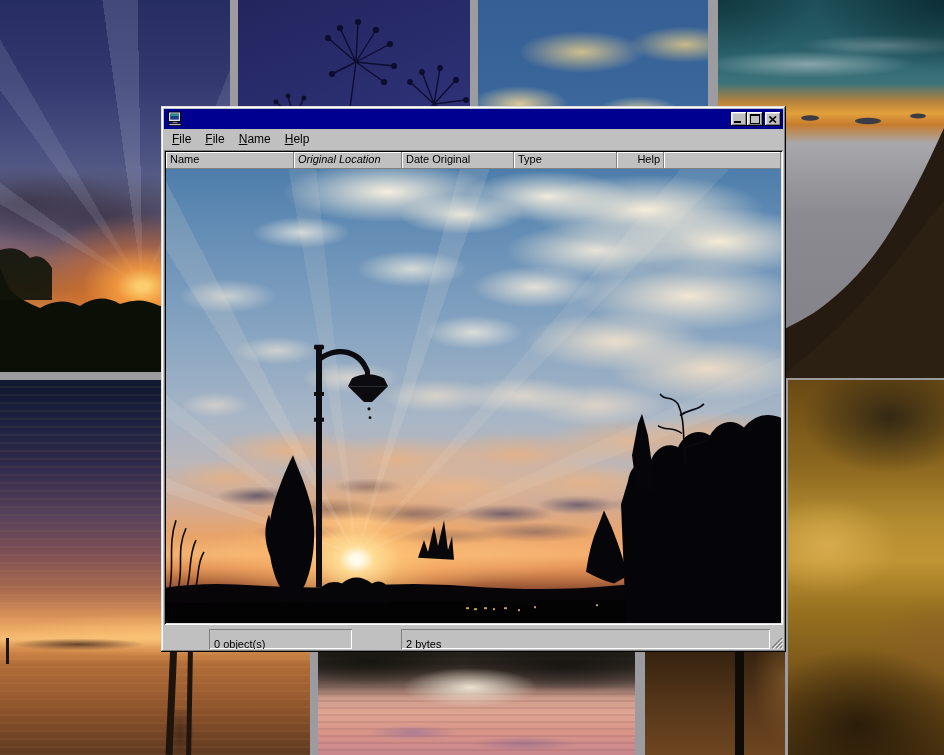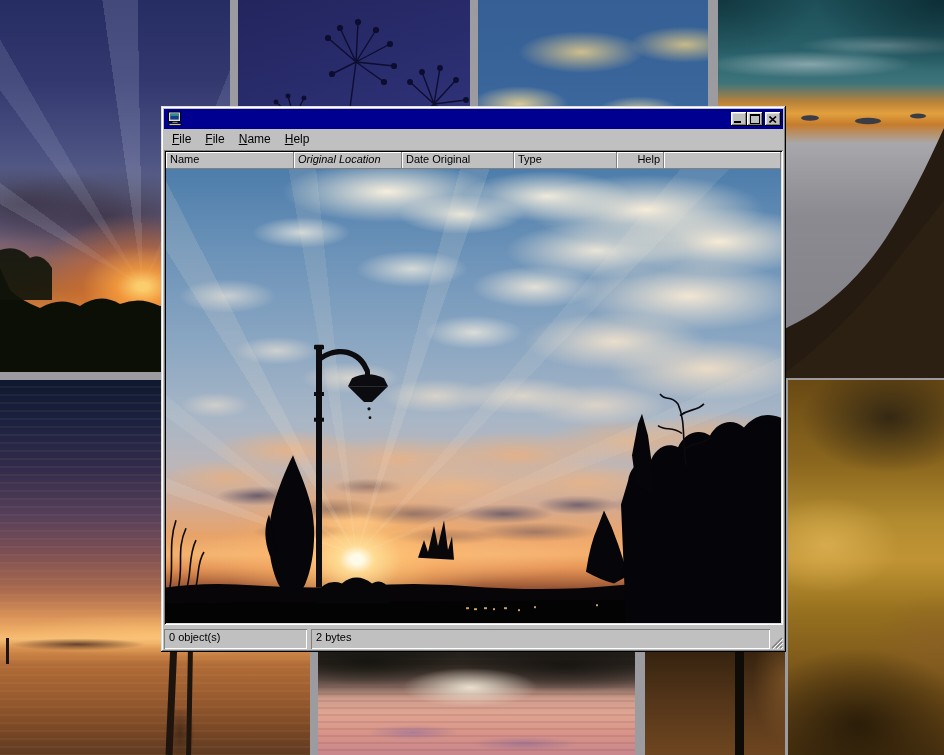--- a/index.html
+++ b/index.html
@@ -174,21 +174,21 @@
       rgba(255,240,220,0) 53deg 70deg, rgba(255,238,214,.1) 70deg 74deg,
       rgba(255,240,220,0) 74deg 95deg, rgba(255,240,220,.12) 95deg 99deg,
       rgba(255,240,220,0) 99deg 120deg, rgba(255,240,220,.09) 120deg 124deg,
       rgba(255,240,220,0) 124deg 145deg, rgba(255,240,220,.08) 145deg 149deg,
       rgba(255,240,220,0) 149deg 360deg);}
   #photo svg{position:absolute;left:0;top:0;width:100%;height:100%;}
 
   
   #statusbar{height:20px;flex:0 0 auto;display:flex;align-items:stretch;position:relative;padding-top:2px;}
   .spanel{box-shadow: inset 1px 1px 0 #808080, inset -1px -1px 0 #fff;
-    font-size:11px;color:#000;padding:2px 5px 0 5px;box-sizing:border-box;white-space:nowrap;overflow:hidden;}
+    font-size:11px;color:#000;padding:9px 5px 0 5px;box-sizing:border-box;white-space:nowrap;overflow:hidden;margin-left:45px;}
   #sp1{width:143px;margin-right:4px;}
   #sp2{flex:1 1 auto;margin-right:13px;}
   #grip{position:absolute;right:0;bottom:0;width:13px;height:13px;}
 </style>
 </head>
 <body>
 
 <div class="tile" id="tileA">
   <svg width="230" height="372" viewBox="0 0 230 372">
     <path d="M0,268 L0,372 L230,372 L230,312 Q215,304 200,310 Q180,300 160,306 Q140,296 120,304 Q100,292 80,306 Q60,296 40,308 Q20,300 10,290 L0,268 Z" fill="#0b0f06"></path>

